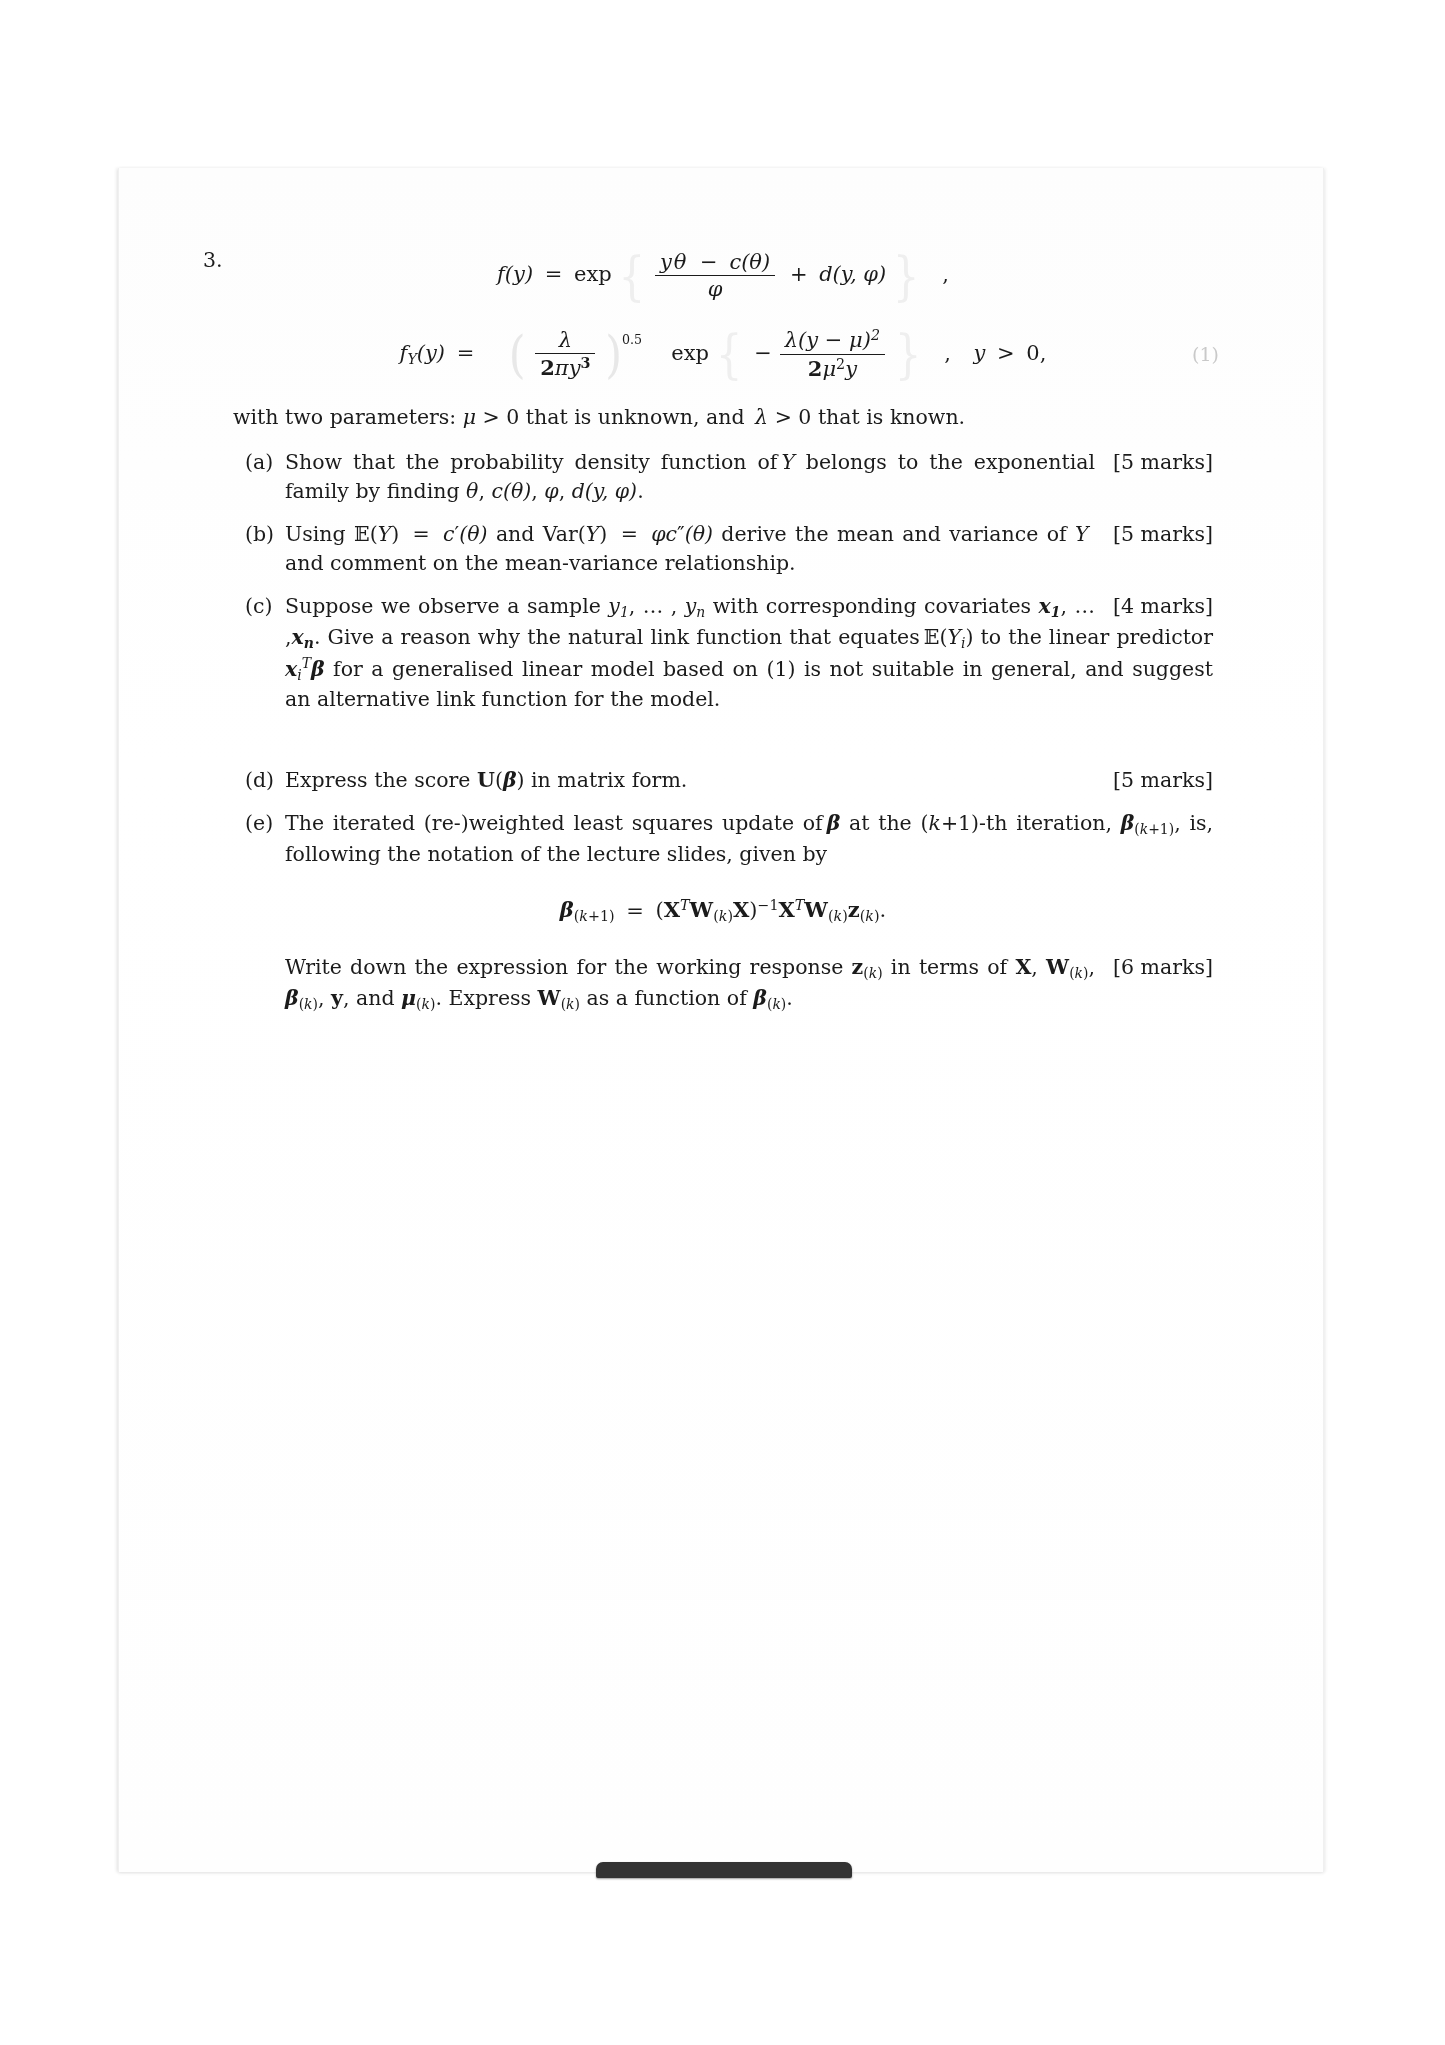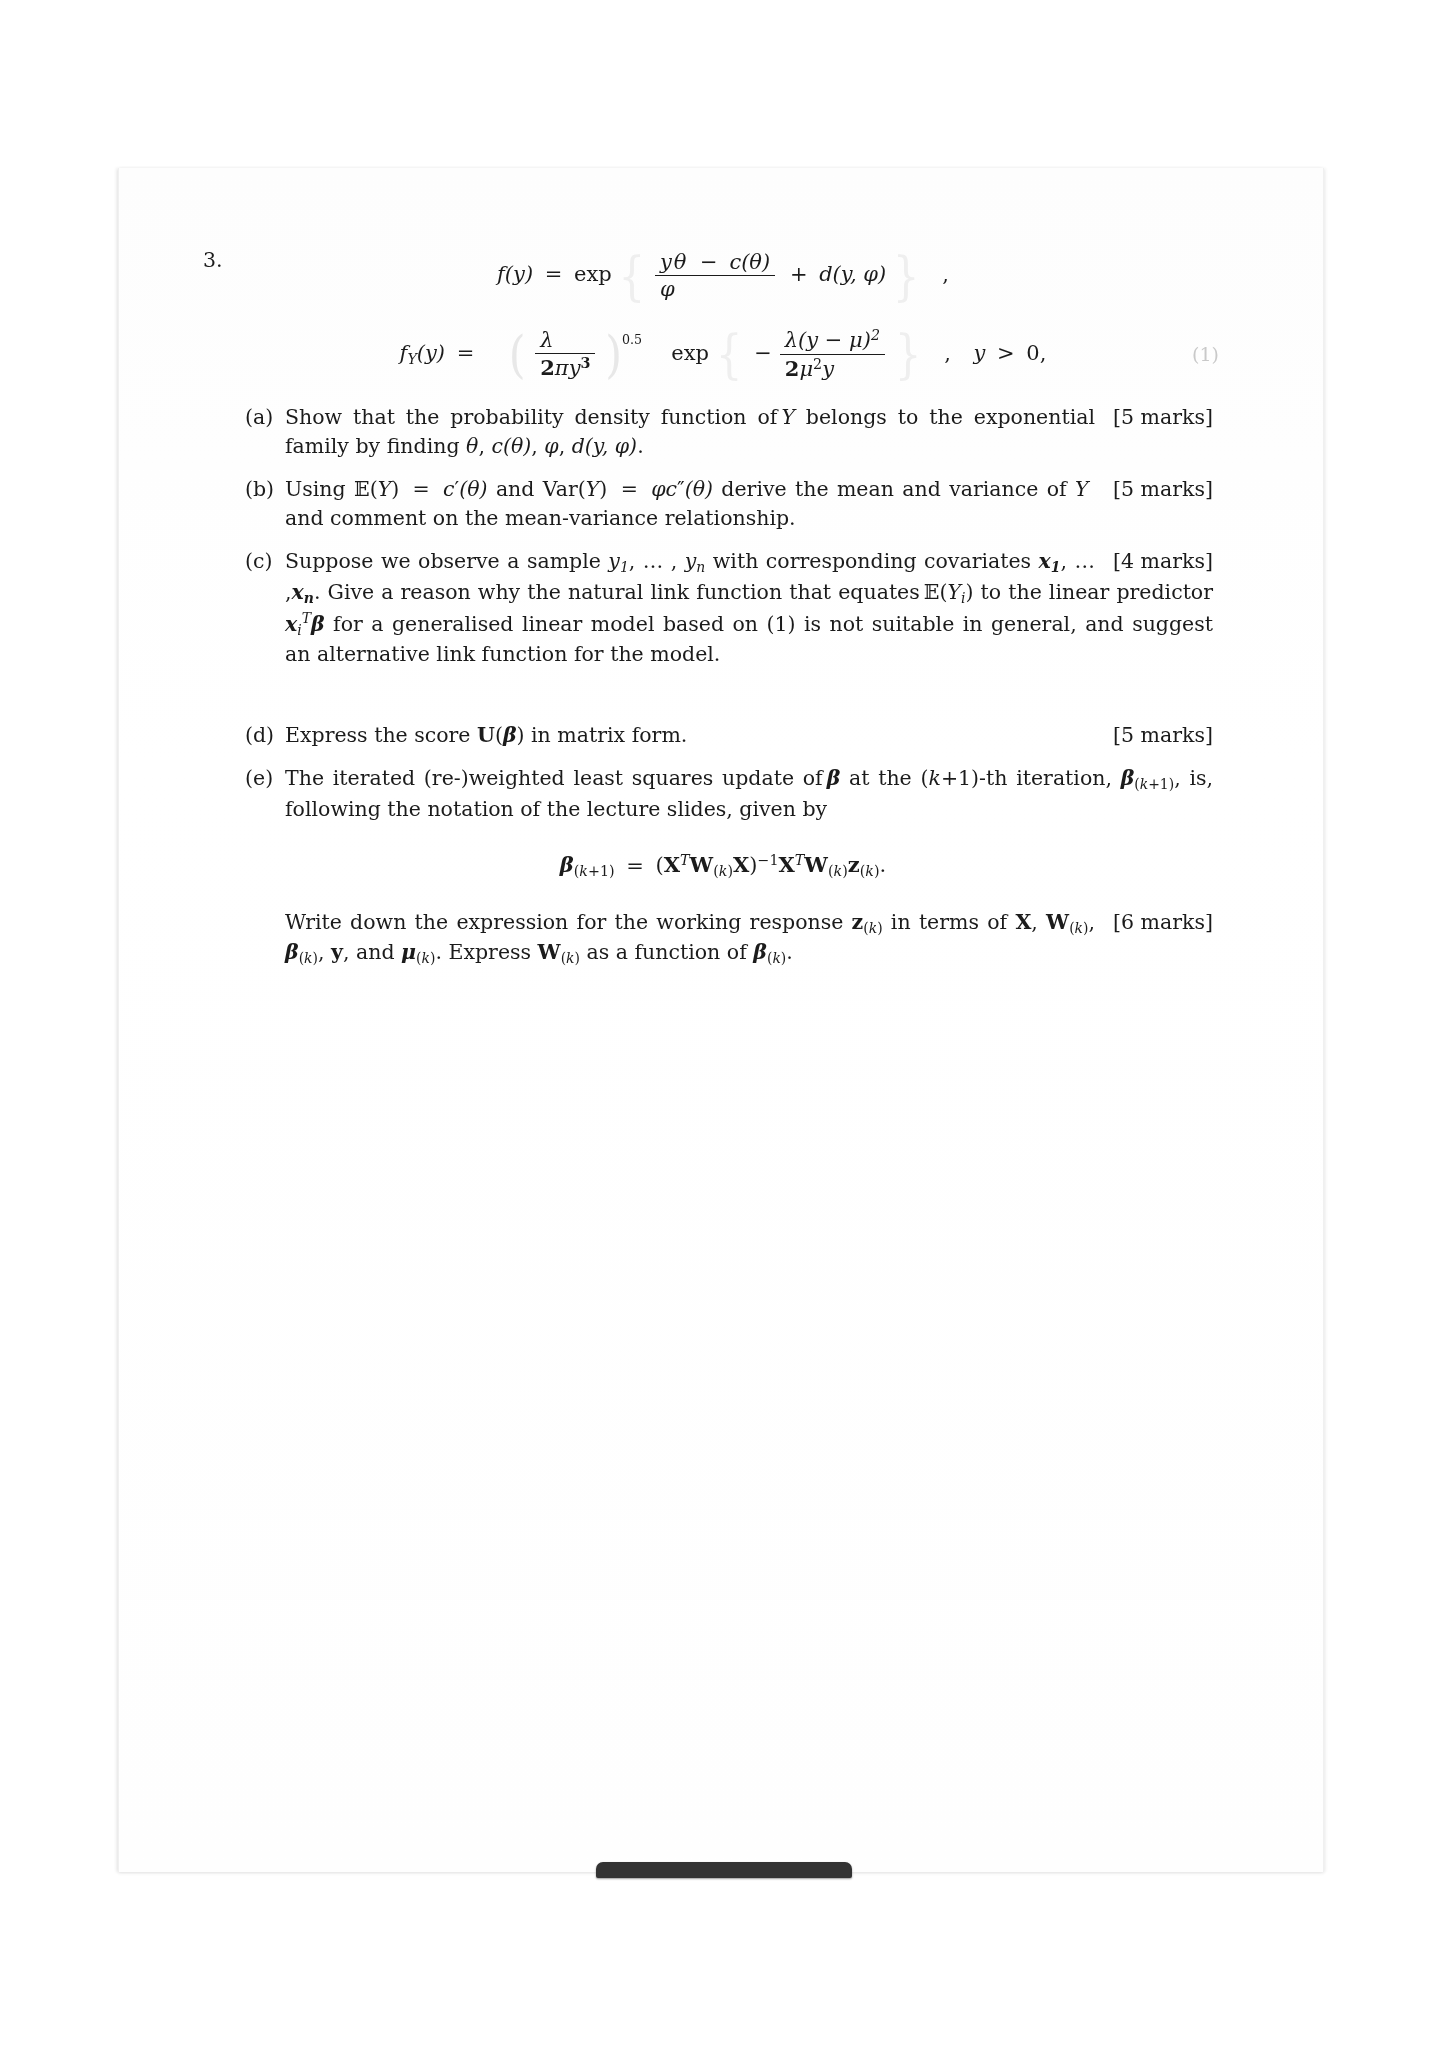--- a/index.html
+++ b/index.html
@@ -120,21 +120,21 @@
   .mb { font-weight: bold; }
   .mbi { font-weight: bold; font-style: italic; }
   .mupr { font-style: normal; }
   .bb { font-family: "DejaVu Serif", "Liberation Serif", serif; font-style: normal; }
   sub { font-size: 0.68em; vertical-align: -0.28em; }
   sup { font-size: 0.68em; vertical-align: 0.52em; }
 
   .frac {
     display: inline-block;
     vertical-align: middle;
-    text-align: left;
+    text-align: center;
     margin: 0 3px;
     line-height: 1.15;
   }
   .frac .num { display: block; padding: 0 5px 1px 5px; }
   .frac .den { display: block; border-top: 1px solid #1b1b1b; padding: 1px 5px 0 5px; }
 
   .paren-big {
     display: inline-block;
     font-size: 2.05em;
     font-weight: 300;
@@ -201,20 +201,24 @@
               <span class="num mi">λ(y − μ)<sup>2</sup></span>
               <span class="den"><span class="mb">2</span><span class="mi">μ</span><sup>2</sup><span class="mi">y</span></span>
             </span>
             <span class="brace-faint">}</span>
             <span class="wide"></span><span>,</span><span class="wide"></span>
             <span class="mi">y</span> <span class="op">&gt;</span> <span>0,</span>
           </span>
           <span class="eq-tag">(1)</span>
         </div>
 
+        <p class="para">
+          with two parameters: <span class="mi">μ</span> &gt; 0 that is unknown,
+          and<span class="thin"></span> <span class="mi">λ</span> &gt; 0 that is known.
+        </p>
 
         <div class="sub-list">
 
           <div class="sub-item">
             <span class="sub-label">(a)</span>
             <div class="sub-text">
               <span class="marks">[5 marks]</span>
               Show that the probability density function of<span class="thin"></span><span class="mi">Y</span>
               belongs to the exponential family by finding <span class="mi">θ</span>,
               <span class="mi">c</span><span class="mi">(θ)</span>, <span class="mi">φ</span>,

